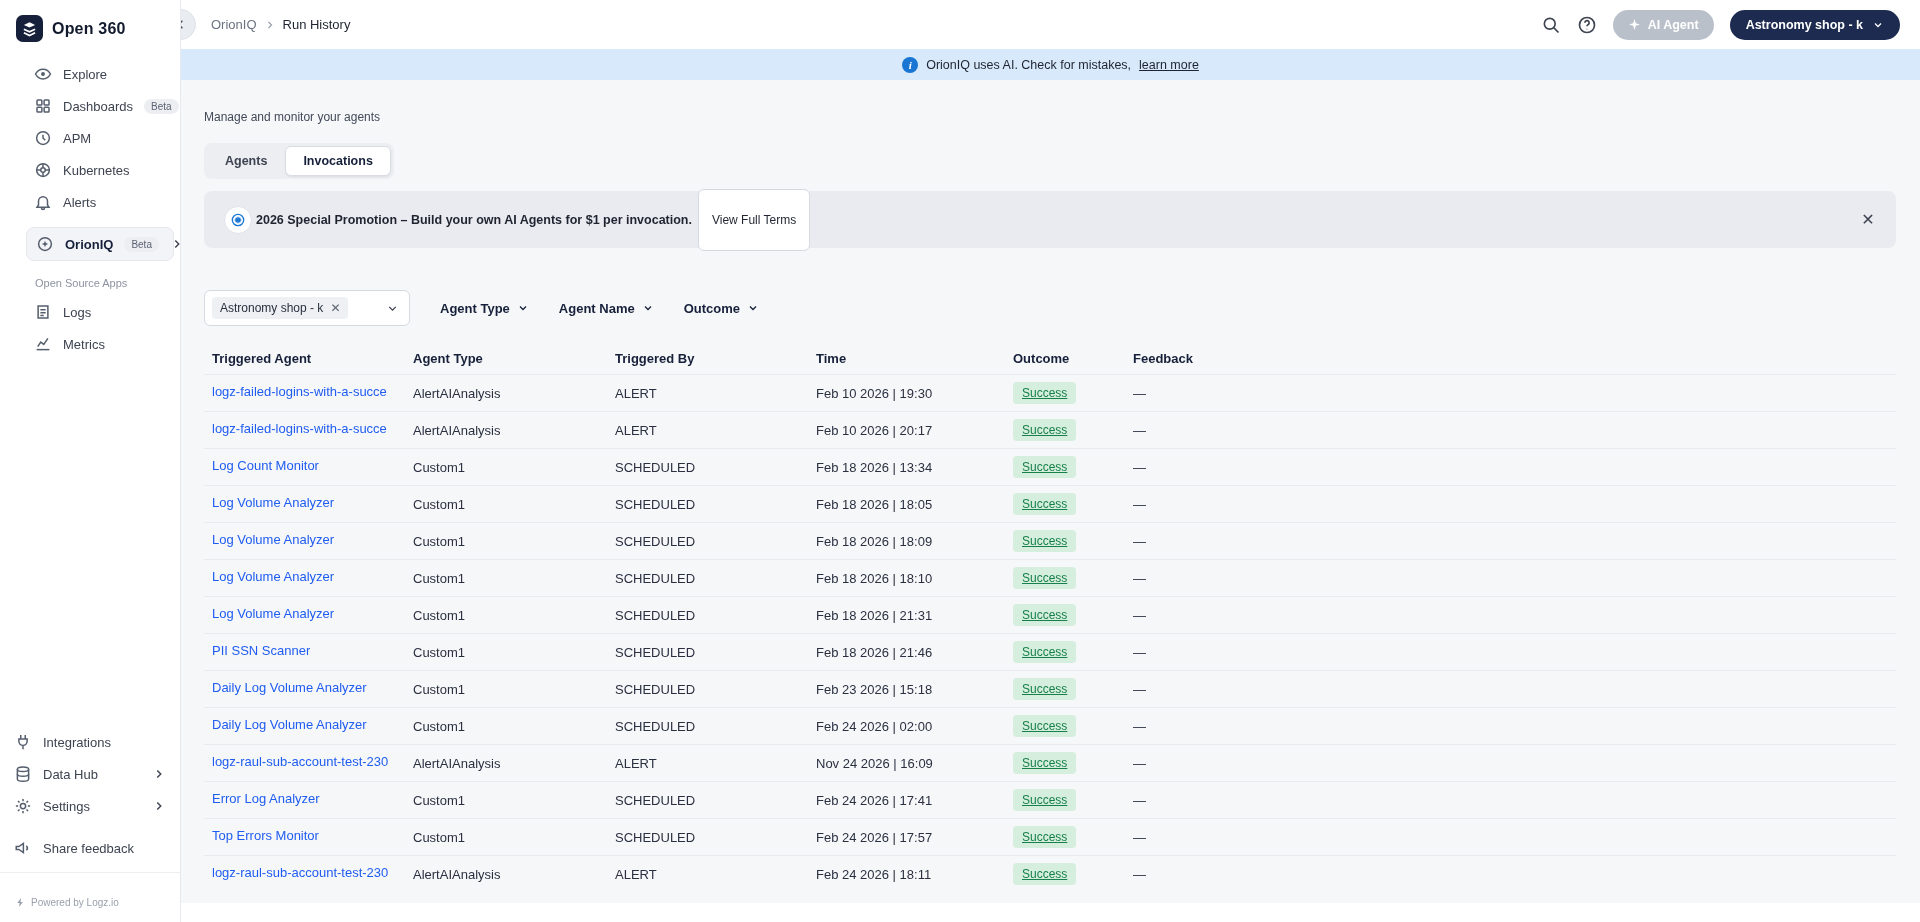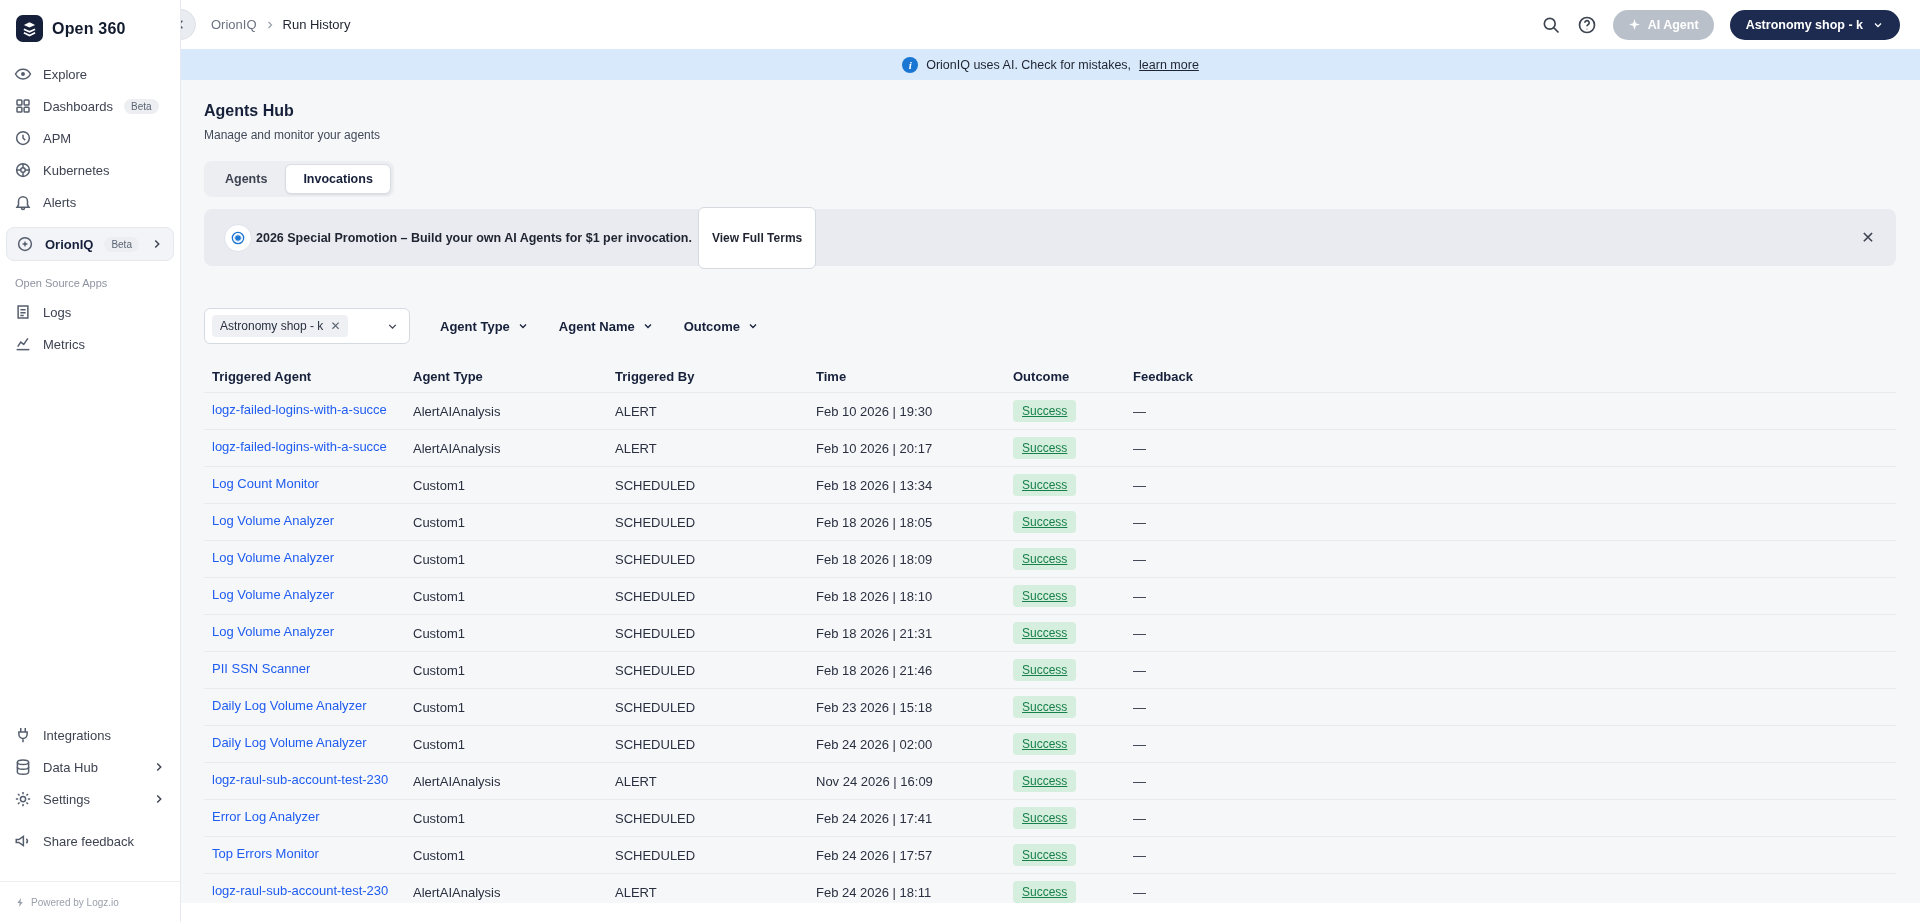--- a/index.html
+++ b/index.html
@@ -7,33 +7,33 @@
   [data-interactable="true"] { cursor:pointer; }
   svg { display:block; }
 
   .app { display:flex; width:100%; height:100%; }
 
   
   .sidebar { width:181px; min-width:181px; background:#fff; border-right:1px solid #e7e9ee; display:flex; flex-direction:column; position:relative; z-index:5; }
   .logo-row { display:flex; align-items:center; gap:9px; padding:15px 16px 16px 16px; }
   .logo-icon { width:27px; height:27px; }
   .logo-text { font-size:16px; font-weight:bold; color:#121a2d; letter-spacing:.2px; }
-  .nav { display:flex; flex-direction:column; }
+  .nav { display:flex; flex-direction:column;margin-left:20px; }
   .nav-item { display:flex; align-items:center; gap:11px; height:32px; padding:0 14px; font-size:13px; color:#3d4350; white-space:nowrap; }
   .nav-icon { width:18px; height:18px; color:#555e6d; flex:0 0 18px; }
   .nav-icon svg { width:18px; height:18px; }
   .badge-beta { font-size:10px; background:#eceef2; color:#5b6472; border-radius:8px; padding:2px 7px; font-weight:normal; }
   .nav-item.orion { font-weight:bold; color:#16203a; margin:9px 6px 0 6px; height:34px; padding:0 9px; background:#f3f4f7; border:1px solid #e5e8ed; border-radius:8px; }
   .nav-chevron { margin-left:auto; width:14px; height:14px; color:#3d4350; }
   .nav-chevron svg { width:14px; height:14px; }
   .section-label { font-size:11px; color:#8d93a1; padding:16px 15px 7px 15px; }
   .sidebar-bottom { margin-top:auto; padding-bottom:4px; }
   .sidebar-bottom .nav-item { height:32px; }
   .nav-item.feedback { margin-top:10px; }
-  .sidebar-footer { border-top:1px solid #eceef2; margin-top:24px; padding:15px 15px 10px 15px; font-size:10px; color:#9aa0ac; display:flex; align-items:flex-start; gap:5px; }
+  .sidebar-footer { border-top:1px solid #eceef2; margin-top:8px; padding:24px 15px 10px 15px; font-size:10px; color:#9aa0ac; display:flex; align-items:flex-start; gap:5px; }
   .tiny-logo { width:11px; height:11px; color:#9aa0ac; }
   .tiny-logo svg { width:11px; height:11px; }
 
   
   .main { flex:1; display:flex; flex-direction:column; position:relative; }
   .topbar { height:49px; min-height:49px; background:#fff; display:flex; align-items:center; padding:0 20px 0 10px; }
   .back-btn { width:31px; height:31px; border-radius:50%; background:#e9ecf0; border:1px solid #dde1e7; margin-left:-26px; display:flex; align-items:center; justify-content:center; color:#4b5260; flex:0 0 31px; }
   .back-btn svg { width:15px; height:15px; }
   .breadcrumb { margin-left:15px; font-size:13px; color:#6b7280; display:flex; align-items:center; gap:7px; }
   .crumb-sep { width:12px; height:12px; color:#9aa0ac; }
@@ -60,21 +60,21 @@
   .page-subtitle { font-size:12px; color:#424a58; margin-top:8px; }
 
   .tabs { display:inline-flex; background:#eceef2; border-radius:8px; padding:3px; margin-top:19px; }
   .tab { padding:7px 17px; font-size:12.5px; font-weight:bold; color:#3d4350; border-radius:6px; border:1px solid transparent; background:transparent; font-family:inherit; }
   .tab.active { background:#fff; border-color:#d9dde3; box-shadow:0 1px 2px rgba(0,0,0,.07); color:#16203a; }
 
   .promo { margin-top:12px; background:#e9ebf0; border-radius:8px; height:57px; display:flex; align-items:center; padding:0 20px; gap:4px; }
   .promo-icon { width:28px; height:28px; border-radius:50%; background:#fff; border:1px solid #dfe3e9; display:flex; align-items:center; justify-content:center; color:#1976d2; flex:0 0 28px; }
   .promo-icon svg { width:16px; height:16px; }
   .promo-text { font-size:12.5px; font-weight:bold; color:#1f2430; }
-  .promo-btn { background:#fff; border:1px solid #d5dae0; border-radius:6px; padding:23px 13px; font-size:12px; font-weight:bold; color:#1f2430; font-family:inherit; margin-left:2px; }
+  .promo-btn { background:#fff; border:1px solid #d5dae0; border-radius:6px; padding:23px 13px; font-size:12px; font-weight:normal; color:#1f2430; font-family:inherit; margin-left:2px; }
   .promo-close { margin-left:auto; width:16px; height:16px; color:#3d4350; font-size:16px; line-height:16px; text-align:center; }
 
   .filters { margin-top:42px; display:flex; align-items:center; gap:30px; }
   .account-select { width:206px; height:36px; background:#fff; border:1px solid #d5dae0; border-radius:6px; display:flex; align-items:center; justify-content:space-between; padding:0 10px 0 7px; }
   .chip { background:#eef0f3; border-radius:4px; padding:4px 8px; font-size:12px; color:#2a3040; display:flex; align-items:center; gap:7px; }
   .chip-x { color:#5b6472; font-size:12px; line-height:1; }
   .select-chevron { width:13px; height:13px; color:#3d4350; }
   .select-chevron svg { width:13px; height:13px; }
   .filter-btn { display:flex; align-items:center; gap:7px; font-size:13px; font-weight:bold; color:#16203a; background:none; border:none; font-family:inherit; }
   .filter-btn .chev-sm { color:#16203a; }
@@ -306,21 +306,20 @@
       </div>
     </header>
 
     <div class="notice" data-interactable="false">
       <span class="info-icon" data-interactable="false">i</span>
       <span data-interactable="false">OrionIQ uses AI. Check for mistakes,</span>
       <a class="notice-link" data-interactable="true">learn more</a>
     </div>
 
     <div class="content" data-interactable="false">
-      <div class="page-title" data-interactable="false">Agents Hub</div>
       <div class="page-subtitle" data-interactable="false">Manage and monitor your agents</div>
 
       <div class="tabs" data-interactable="false">
         <button class="tab" data-interactable="true">Agents</button>
         <button class="tab active" data-interactable="true">Invocations</button>
       </div>
 
       <div class="promo" data-interactable="false">
         <span class="promo-icon" data-interactable="false">
             <svg viewBox="0 0 24 24" fill="none" stroke="currentColor" stroke-width="2">

